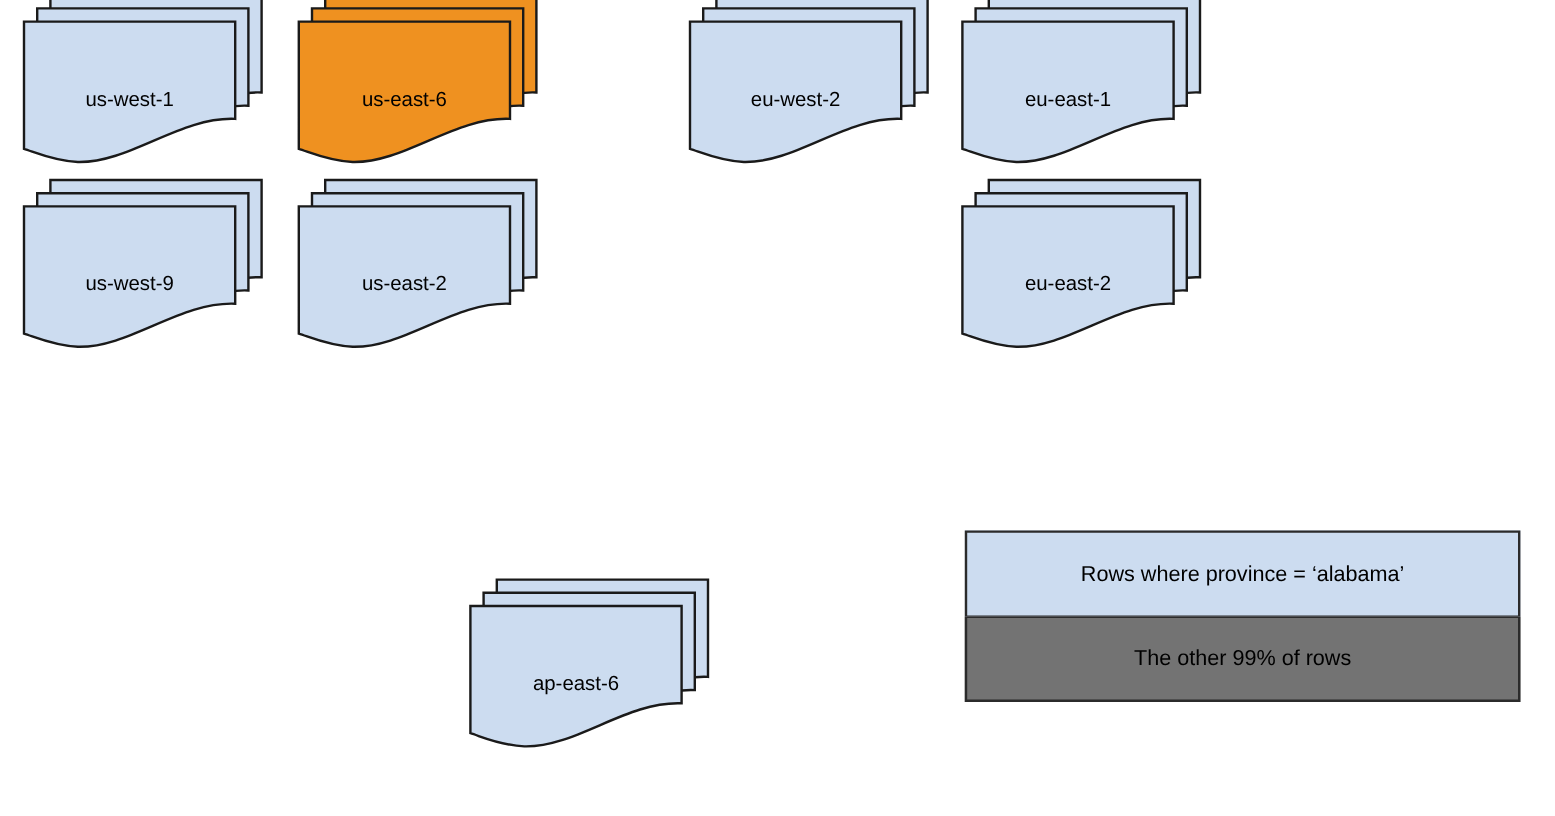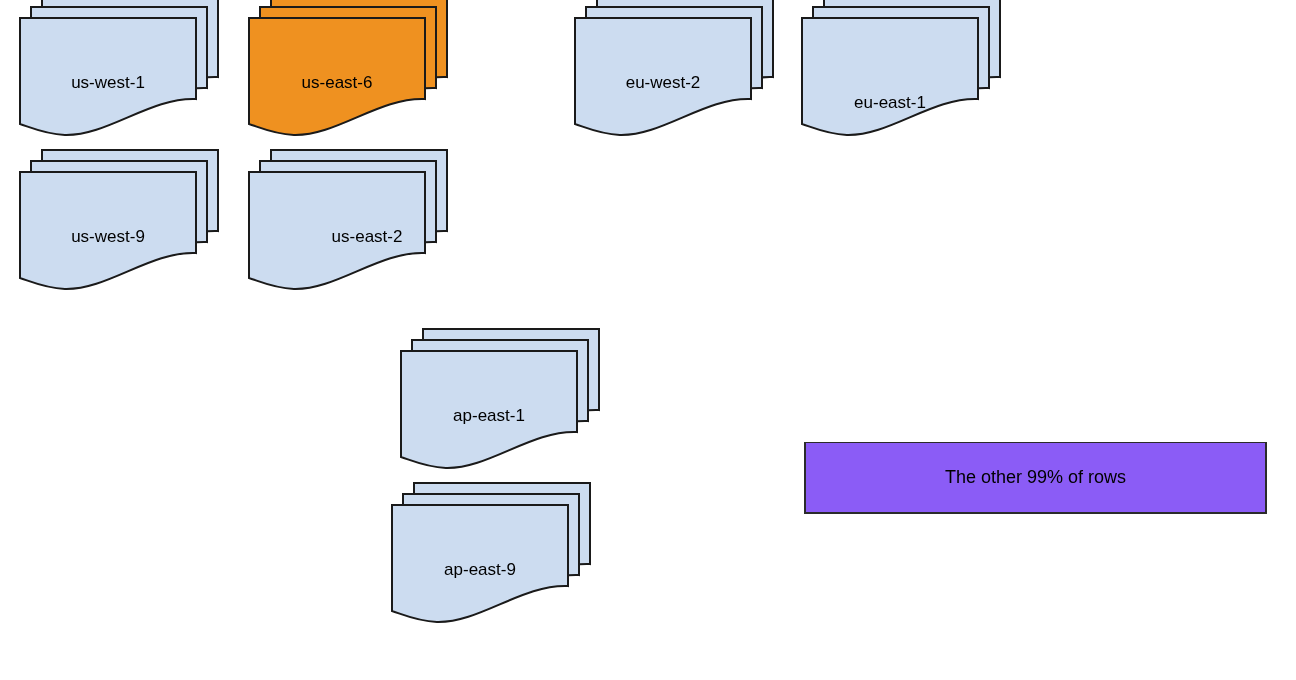--- a/index.html
+++ b/index.html
@@ -108,21 +108,21 @@
         <g transform="translate(24,2)">
           <path d="M 0,0 L 176,0 L 176,81.088 C 130.24,79.088 88,118 44.88,117 C 24.64,116 9.68,109 0,106 Z" fill="#ccdcf0" stroke="#1a1a1a" stroke-width="2" stroke-linejoin="miter"></path>
         </g>
         <g transform="translate(13,13)">
           <path d="M 0,0 L 176,0 L 176,81.088 C 130.24,79.088 88,118 44.88,117 C 24.64,116 9.68,109 0,106 Z" fill="#ccdcf0" stroke="#1a1a1a" stroke-width="2" stroke-linejoin="miter"></path>
         </g>
         <g transform="translate(2,24)">
           <path d="M 0,0 L 176,0 L 176,81.088 C 130.24,79.088 88,118 44.88,117 C 24.64,116 9.68,109 0,106 Z" fill="#ccdcf0" stroke="#1a1a1a" stroke-width="2" stroke-linejoin="miter"></path>
         </g>
       </svg>
-      <div class="doc-label" style="left: 2px; top: 80px; width: 176px; margin-top: 20px;">eu-east-1</div>
+      <div class="doc-label" style="left: 2px; top: 80px; width: 176px;">eu-east-1</div>
     </div>
     <div class="doc-stack" style="left: 18px; top: 148px; width: 202px; height: 168px;">
       <svg width="202" height="168">
         <g transform="translate(24,2)">
           <path d="M 0,0 L 176,0 L 176,81.088 C 130.24,79.088 88,118 44.88,117 C 24.64,116 9.68,109 0,106 Z" fill="#ccdcf0" stroke="#1a1a1a" stroke-width="2" stroke-linejoin="miter"></path>
         </g>
         <g transform="translate(13,13)">
           <path d="M 0,0 L 176,0 L 176,81.088 C 130.24,79.088 88,118 44.88,117 C 24.64,116 9.68,109 0,106 Z" fill="#ccdcf0" stroke="#1a1a1a" stroke-width="2" stroke-linejoin="miter"></path>
         </g>
         <g transform="translate(2,24)">
@@ -136,48 +136,51 @@
         <g transform="translate(24,2)">
           <path d="M 0,0 L 176,0 L 176,81.088 C 130.24,79.088 88,118 44.88,117 C 24.64,116 9.68,109 0,106 Z" fill="#ccdcf0" stroke="#1a1a1a" stroke-width="2" stroke-linejoin="miter"></path>
         </g>
         <g transform="translate(13,13)">
           <path d="M 0,0 L 176,0 L 176,81.088 C 130.24,79.088 88,118 44.88,117 C 24.64,116 9.68,109 0,106 Z" fill="#ccdcf0" stroke="#1a1a1a" stroke-width="2" stroke-linejoin="miter"></path>
         </g>
         <g transform="translate(2,24)">
           <path d="M 0,0 L 176,0 L 176,81.088 C 130.24,79.088 88,118 44.88,117 C 24.64,116 9.68,109 0,106 Z" fill="#ccdcf0" stroke="#1a1a1a" stroke-width="2" stroke-linejoin="miter"></path>
         </g>
       </svg>
-      <div class="doc-label" style="left: 2px; top: 80px; width: 176px; padding-left: 30px;">us-east-2</div>
+      <div class="doc-label" style="left: 2px; top: 80px; width: 176px;">us-east-2</div>
     </div>
-    <div class="doc-stack" style="left: 399px; top: 327px; width: 202px; height: 168px;">
+    <div class="doc-stack" style="left: 800px; top: 148px; width: 202px; height: 168px;">
       <svg width="202" height="168">
         <g transform="translate(24,2)">
           <path d="M 0,0 L 176,0 L 176,81.088 C 130.24,79.088 88,118 44.88,117 C 24.64,116 9.68,109 0,106 Z" fill="#ccdcf0" stroke="#1a1a1a" stroke-width="2" stroke-linejoin="miter"></path>
         </g>
         <g transform="translate(13,13)">
           <path d="M 0,0 L 176,0 L 176,81.088 C 130.24,79.088 88,118 44.88,117 C 24.64,116 9.68,109 0,106 Z" fill="#ccdcf0" stroke="#1a1a1a" stroke-width="2" stroke-linejoin="miter"></path>
         </g>
         <g transform="translate(2,24)">
           <path d="M 0,0 L 176,0 L 176,81.088 C 130.24,79.088 88,118 44.88,117 C 24.64,116 9.68,109 0,106 Z" fill="#ccdcf0" stroke="#1a1a1a" stroke-width="2" stroke-linejoin="miter"></path>
         </g>
       </svg>
-      <div class="doc-label" style="left: 2px; top: 80px; width: 176px;">ap-east-1</div>
+      <div class="doc-label" style="left: 2px; top: 80px; width: 176px;">eu-east-2</div>
     </div>
     <div class="doc-stack" style="left: 390px; top: 481px; width: 202px; height: 168px;">
       <svg width="202" height="168">
         <g transform="translate(24,2)">
           <path d="M 0,0 L 176,0 L 176,81.088 C 130.24,79.088 88,118 44.88,117 C 24.64,116 9.68,109 0,106 Z" fill="#ccdcf0" stroke="#1a1a1a" stroke-width="2" stroke-linejoin="miter"></path>
         </g>
         <g transform="translate(13,13)">
           <path d="M 0,0 L 176,0 L 176,81.088 C 130.24,79.088 88,118 44.88,117 C 24.64,116 9.68,109 0,106 Z" fill="#ccdcf0" stroke="#1a1a1a" stroke-width="2" stroke-linejoin="miter"></path>
         </g>
         <g transform="translate(2,24)">
           <path d="M 0,0 L 176,0 L 176,81.088 C 130.24,79.088 88,118 44.88,117 C 24.64,116 9.68,109 0,106 Z" fill="#ccdcf0" stroke="#1a1a1a" stroke-width="2" stroke-linejoin="miter"></path>
         </g>
       </svg>
-      <div class="doc-label" style="left: 2px; top: 80px; width: 176px;">ap-east-9</div>
+      <div class="doc-label" style="left: 2px; top: 80px; width: 176px;">ap-east-6</div>
     </div>
     <div class="legend" style="left: 804px; top: 442px; width: 463px; height: 143px;">
-      <div class="legend-row bottom" style="height: 71.5px; background: #8b5cf6;">
+      <div class="legend-row top" style="height: 71.5px; background: rgb(204, 220, 240);">
+        <span>Rows where province = ‘alabama’</span>
+      </div>
+      <div class="legend-row bottom" style="height: 71.5px; background: #737373;">
         <span>The other 99% of rows</span>
       </div>
     </div>
   </div>
 
 </body></html>

